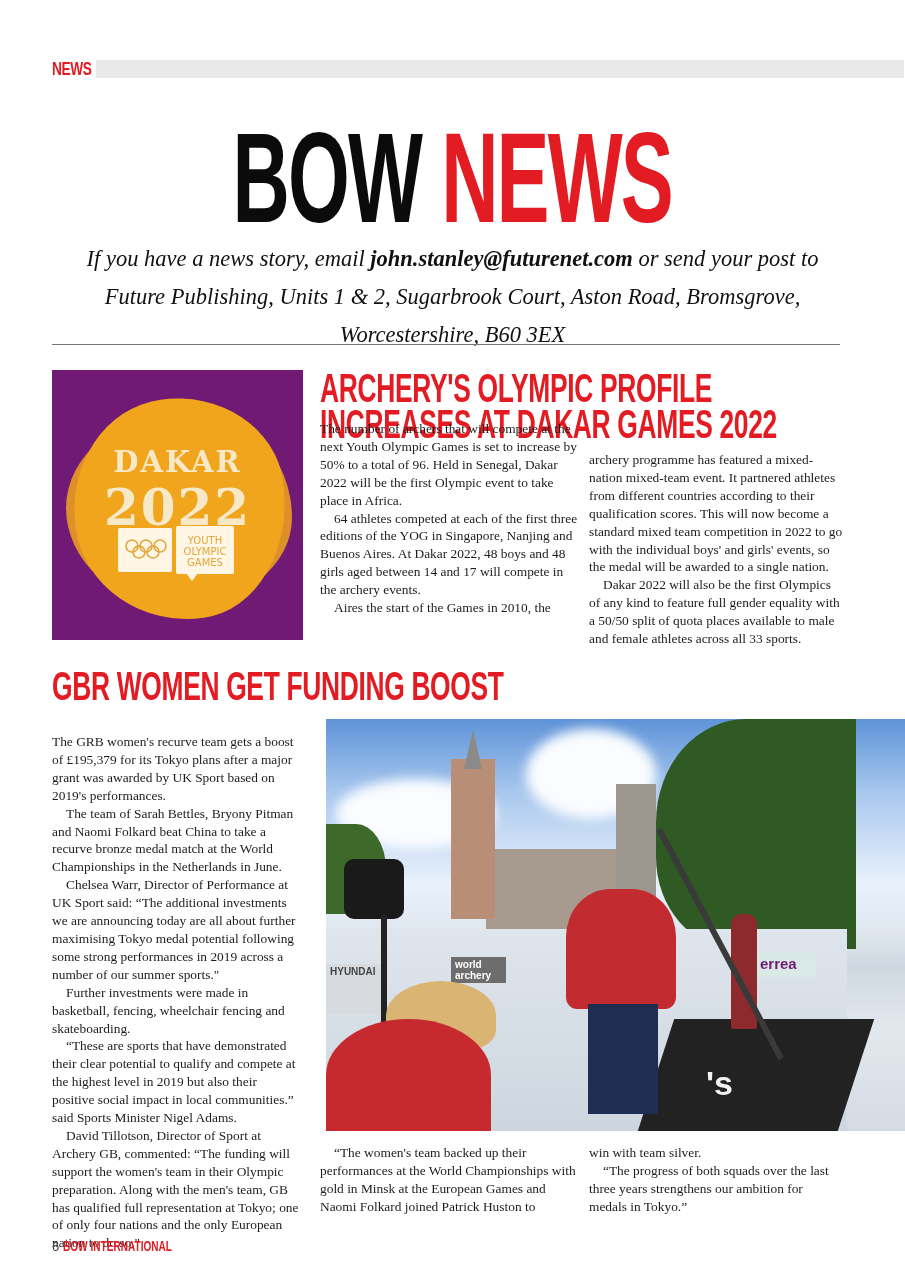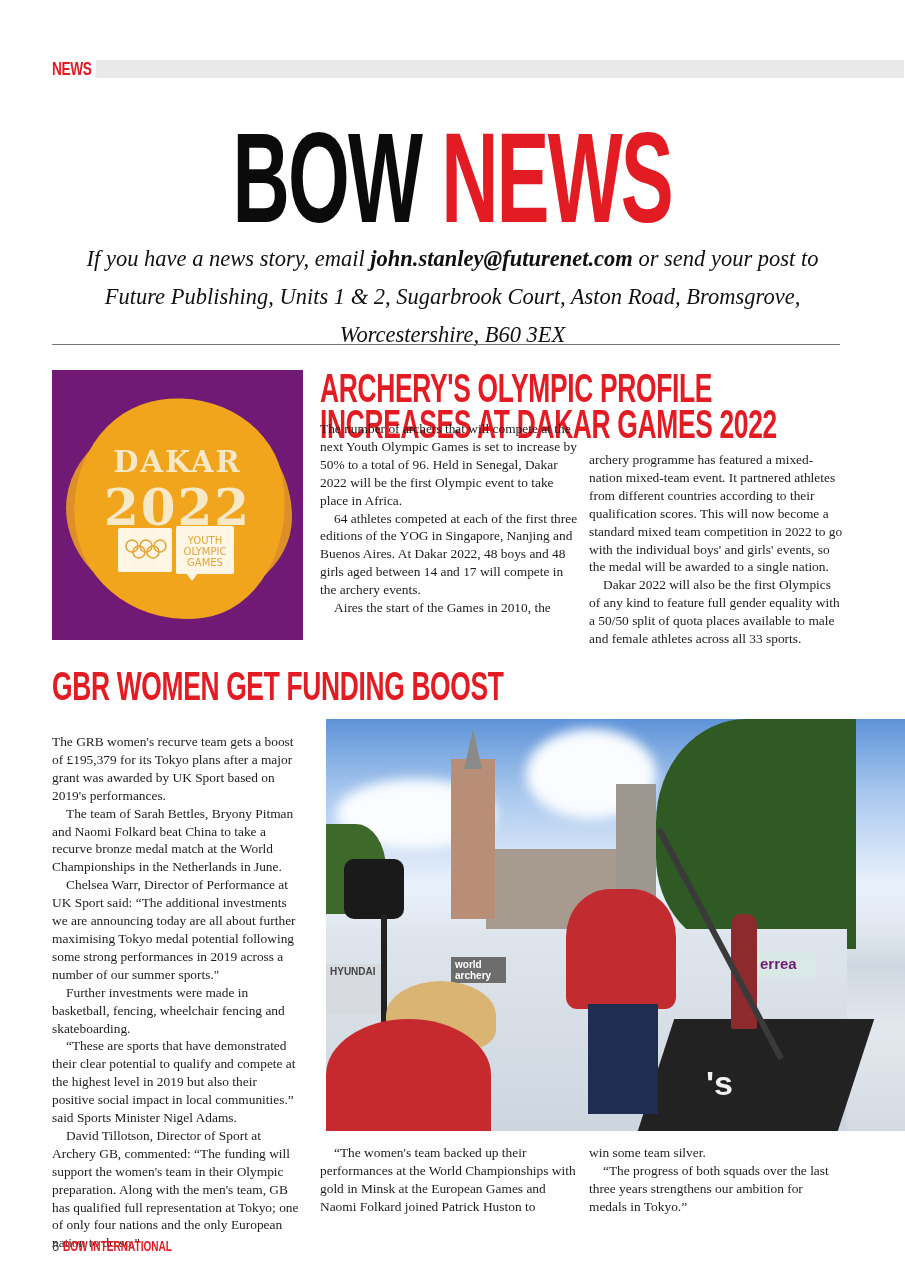--- a/index.html
+++ b/index.html
@@ -171,18 +171,18 @@
   <div class="ph-legs"></div>
   <div class="ph-bow"></div>
   <div class="ph-hair"></div>
   <div class="ph-person1"></div>
 </div>
 
 <div class="col c4">
   <p class="ind">“The women's team backed up their performances at the World Championships with gold in Minsk at the European Games and Naomi Folkard joined Patrick Huston to</p>
 </div>
 <div class="col c5">
-  <p>win some team silver.</p>
+  <p>win with team silver.</p>
   <p class="ind">“The progress of both squads over the last three years strengthens our ambition for medals in Tokyo.”</p>
 </div>
 
 <div class="footer-num">6</div>
 <div class="footer-pub">BOW INTERNATIONAL</div>
 
 </body></html>

